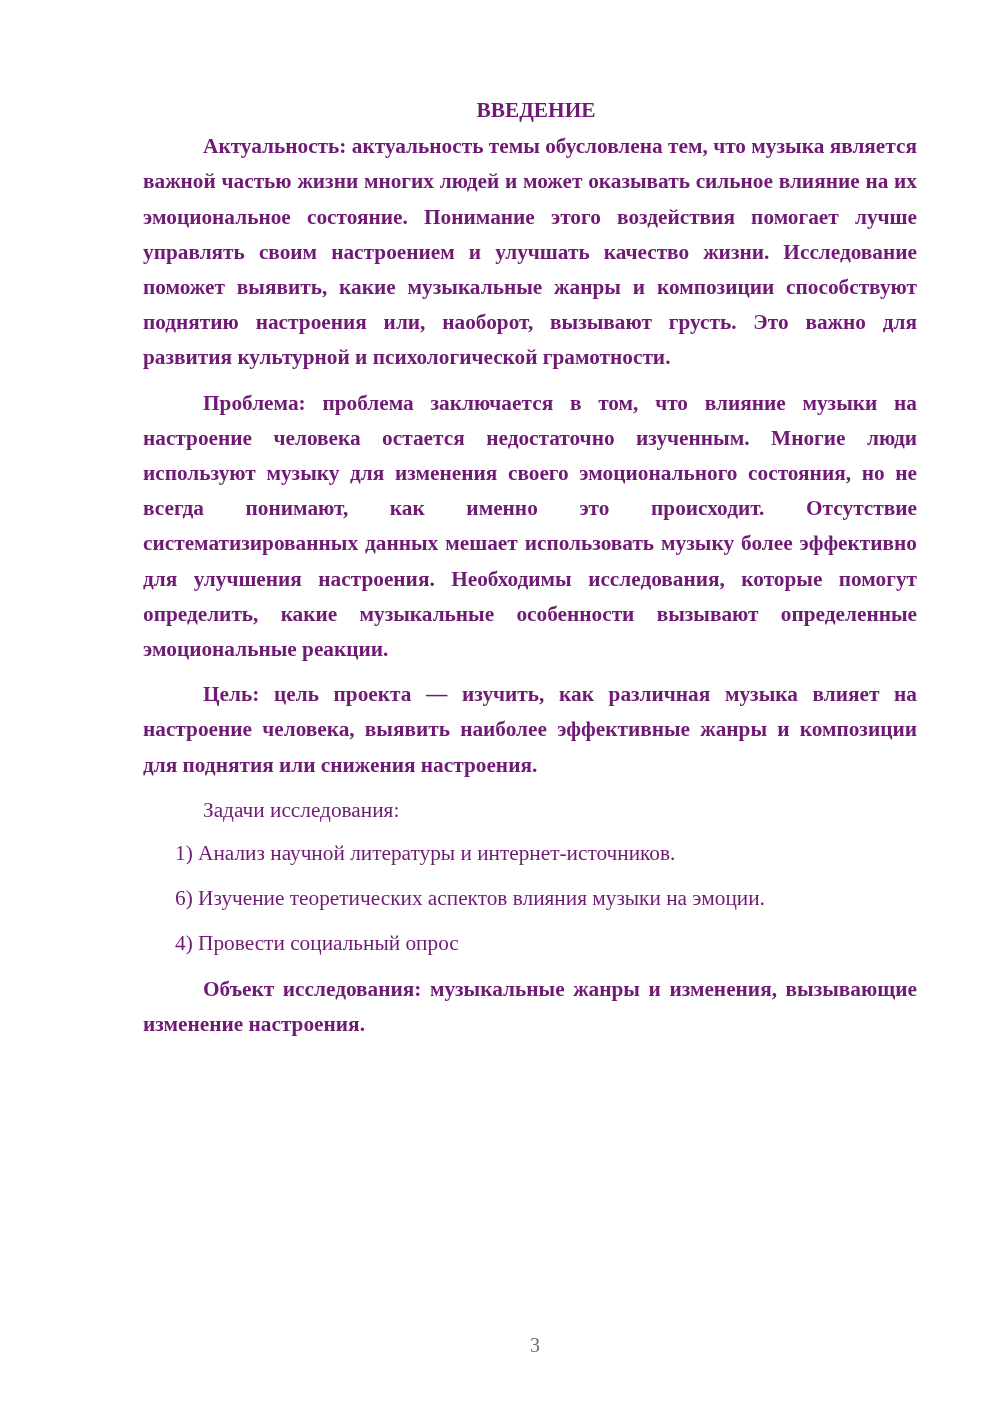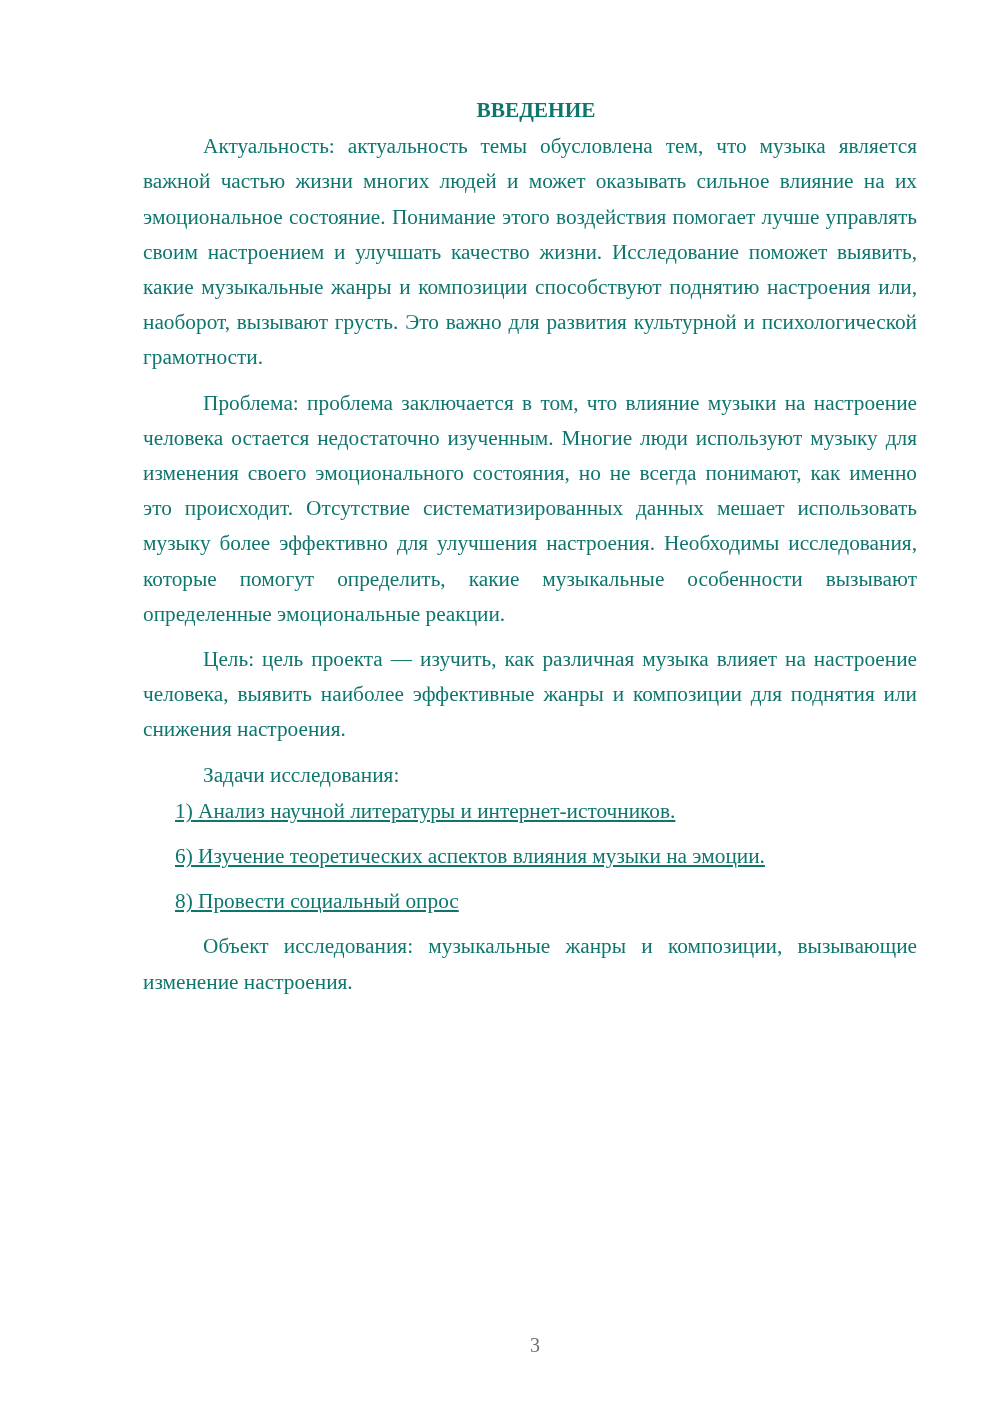--- a/index.html
+++ b/index.html
@@ -1,45 +1,45 @@
 <!DOCTYPE html>
 <html><head>
   <meta charset="utf-8">
   <style>
     html, body { margin: 0; padding: 0; background: #ffffff; }
     body { width: 1000px; height: 1414px; position: relative; overflow: hidden; }
     .page {
       position: absolute; left: 143px; top: 93px; width: 786px;
       font-family: "Liberation Serif", "DejaVu Serif", serif;
-      font-size: 21.3px; line-height: 35.2px; color: #0f766e;
+      font-size: 21.3px; line-height: 35.2px; color: #701a75;
     }
     .title {
       text-align: center; font-weight: bold; margin: 0 0 1px 0; padding-left: 0;
     }
     .para {
-      text-align: justify; text-indent: 60px; margin: 0 12px 10px 0;
+      text-align: justify; text-indent: 60px; margin: 0 12px 10px 0; font-weight: bold;
     }
-    .tasks-head { text-indent: 60px; margin: 0 0 1px 0; }
-    .task { margin: 0 0 10px 32px; text-decoration: underline; }
+    .tasks-head { text-indent: 60px; margin: 0 0 8px 0; }
+    .task { margin: 0 0 10px 32px; }
     .pagenum {
       position: absolute; left: 0; width: 1070px; top: 1334px; text-align: center;
       font-family: "Liberation Serif", "DejaVu Serif", serif;
       font-size: 20px; color: #6e6e6e;
     }
   </style>
 </head>
 <body>
 
 <div class="page">
   <div class="title">ВВЕДЕНИЕ</div>
   <p class="para">Актуальность: актуальность темы обусловлена тем, что музыка является важной частью жизни многих людей и может оказывать сильное влияние на их эмоциональное состояние. Понимание этого воздействия помогает лучше управлять своим настроением и улучшать качество жизни. Исследование поможет выявить, какие музыкальные жанры и композиции способствуют поднятию настроения или, наоборот, вызывают грусть. Это важно для развития культурной и психологической грамотности.</p>
   <p class="para">Проблема: проблема заключается в том, что влияние музыки на настроение человека остается недостаточно изученным. Многие люди используют музыку для изменения своего эмоционального состояния, но не всегда понимают, как именно это происходит. Отсутствие систематизированных данных мешает использовать музыку более эффективно для улучшения настроения. Необходимы исследования, которые помогут определить, какие музыкальные особенности вызывают определенные эмоциональные реакции.</p>
   <p class="para">Цель: цель проекта — изучить, как различная музыка влияет на настроение человека, выявить наиболее эффективные жанры и композиции для поднятия или снижения настроения.</p>
   <p class="tasks-head">Задачи исследования:</p>
   <div>
     <p class="task">1) Анализ научной литературы и интернет-источников.</p>
     <p class="task">6) Изучение теоретических аспектов влияния музыки на эмоции.</p>
-    <p class="task">8) Провести социальный опрос</p>
+    <p class="task">4) Провести социальный опрос</p>
   </div>
-  <p class="para">Объект исследования: музыкальные жанры и композиции, вызывающие изменение настроения.</p>
+  <p class="para">Объект исследования: музыкальные жанры и изменения, вызывающие изменение настроения.</p>
 </div>
 
 <div class="pagenum">3</div>
 
 </body></html>

